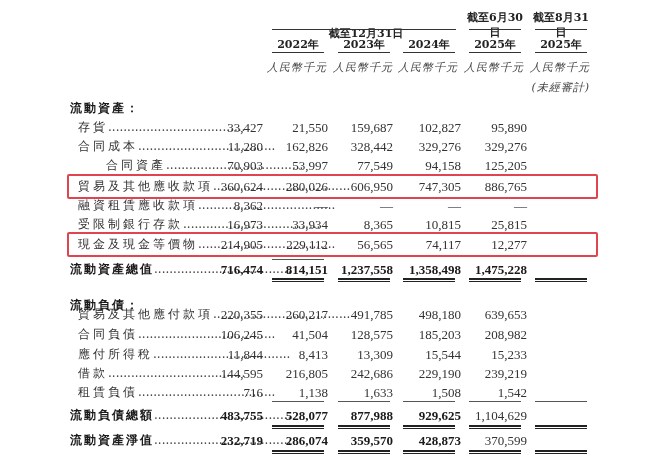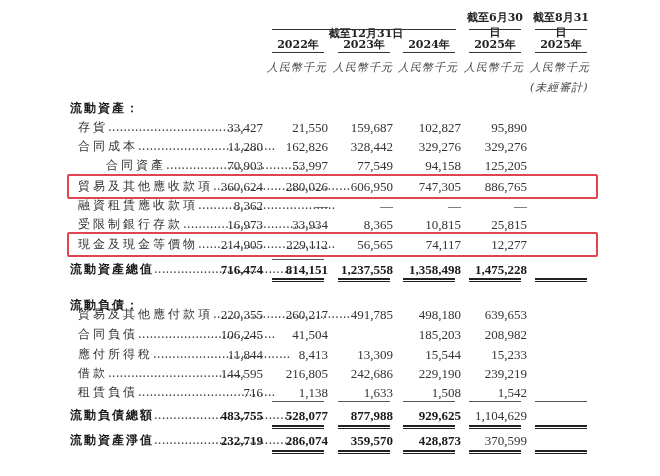--- a/index.html
+++ b/index.html
@@ -10,21 +10,21 @@
     }
     .hdr-group {
       position: absolute; top: 10px; font-size: 11px; font-weight: bold;
       text-align: center; color: #222;
     }
     .hdr-line { position: absolute; height: 1px; background: #333; }
     .col-head {
       position: absolute; font-size: 11px; font-weight: bold; text-align: center; width: 52px; color: #222;
     }
     .unit {
-      position: absolute; font-size: 11px; font-style: italic; text-align: left; width: 60px; color: #444; letter-spacing: 1px;
+      position: absolute; font-size: 11px; font-style: italic; text-align: right; width: 60px; color: #444; letter-spacing: 1px;
     }
     .row {
       position: absolute; left: 0; width: 544px; height: 19px;
       font-size: 12px; line-height: 19px;
     }
     .label {
       position: absolute; white-space: nowrap; letter-spacing: 3px; color: #333;
     }
     .label.sec { left: 70px; font-weight: bold; color: #1a1a1a; letter-spacing: 2px; }
     .dots {
@@ -168,20 +168,21 @@
   <span class="num c1">260,217</span>
   <span class="num c2">491,785</span>
   <span class="num c3">498,180</span>
   <span class="num c4">639,653</span>
 </div>
 
 <div class="row" style="top:325px;">
   <span class="textwrap" style="left:78px; width:180px;"><span class="label" style="position:static">合同負債</span><span class="dots" style="position:static">....................................</span></span>
   <span class="num c0">106,245</span>
   <span class="num c1">41,504</span>
+  <span class="num c2">128,575</span>
   <span class="num c3">185,203</span>
   <span class="num c4">208,982</span>
 </div>
 
 <div class="row" style="top:345px;">
   <span class="textwrap" style="left:78px; width:180px;"><span class="label" style="position:static">應付所得稅</span><span class="dots" style="position:static">....................................</span></span>
   <span class="num c0">11,844</span>
   <span class="num c1">8,413</span>
   <span class="num c2">13,309</span>
   <span class="num c3">15,544</span>

